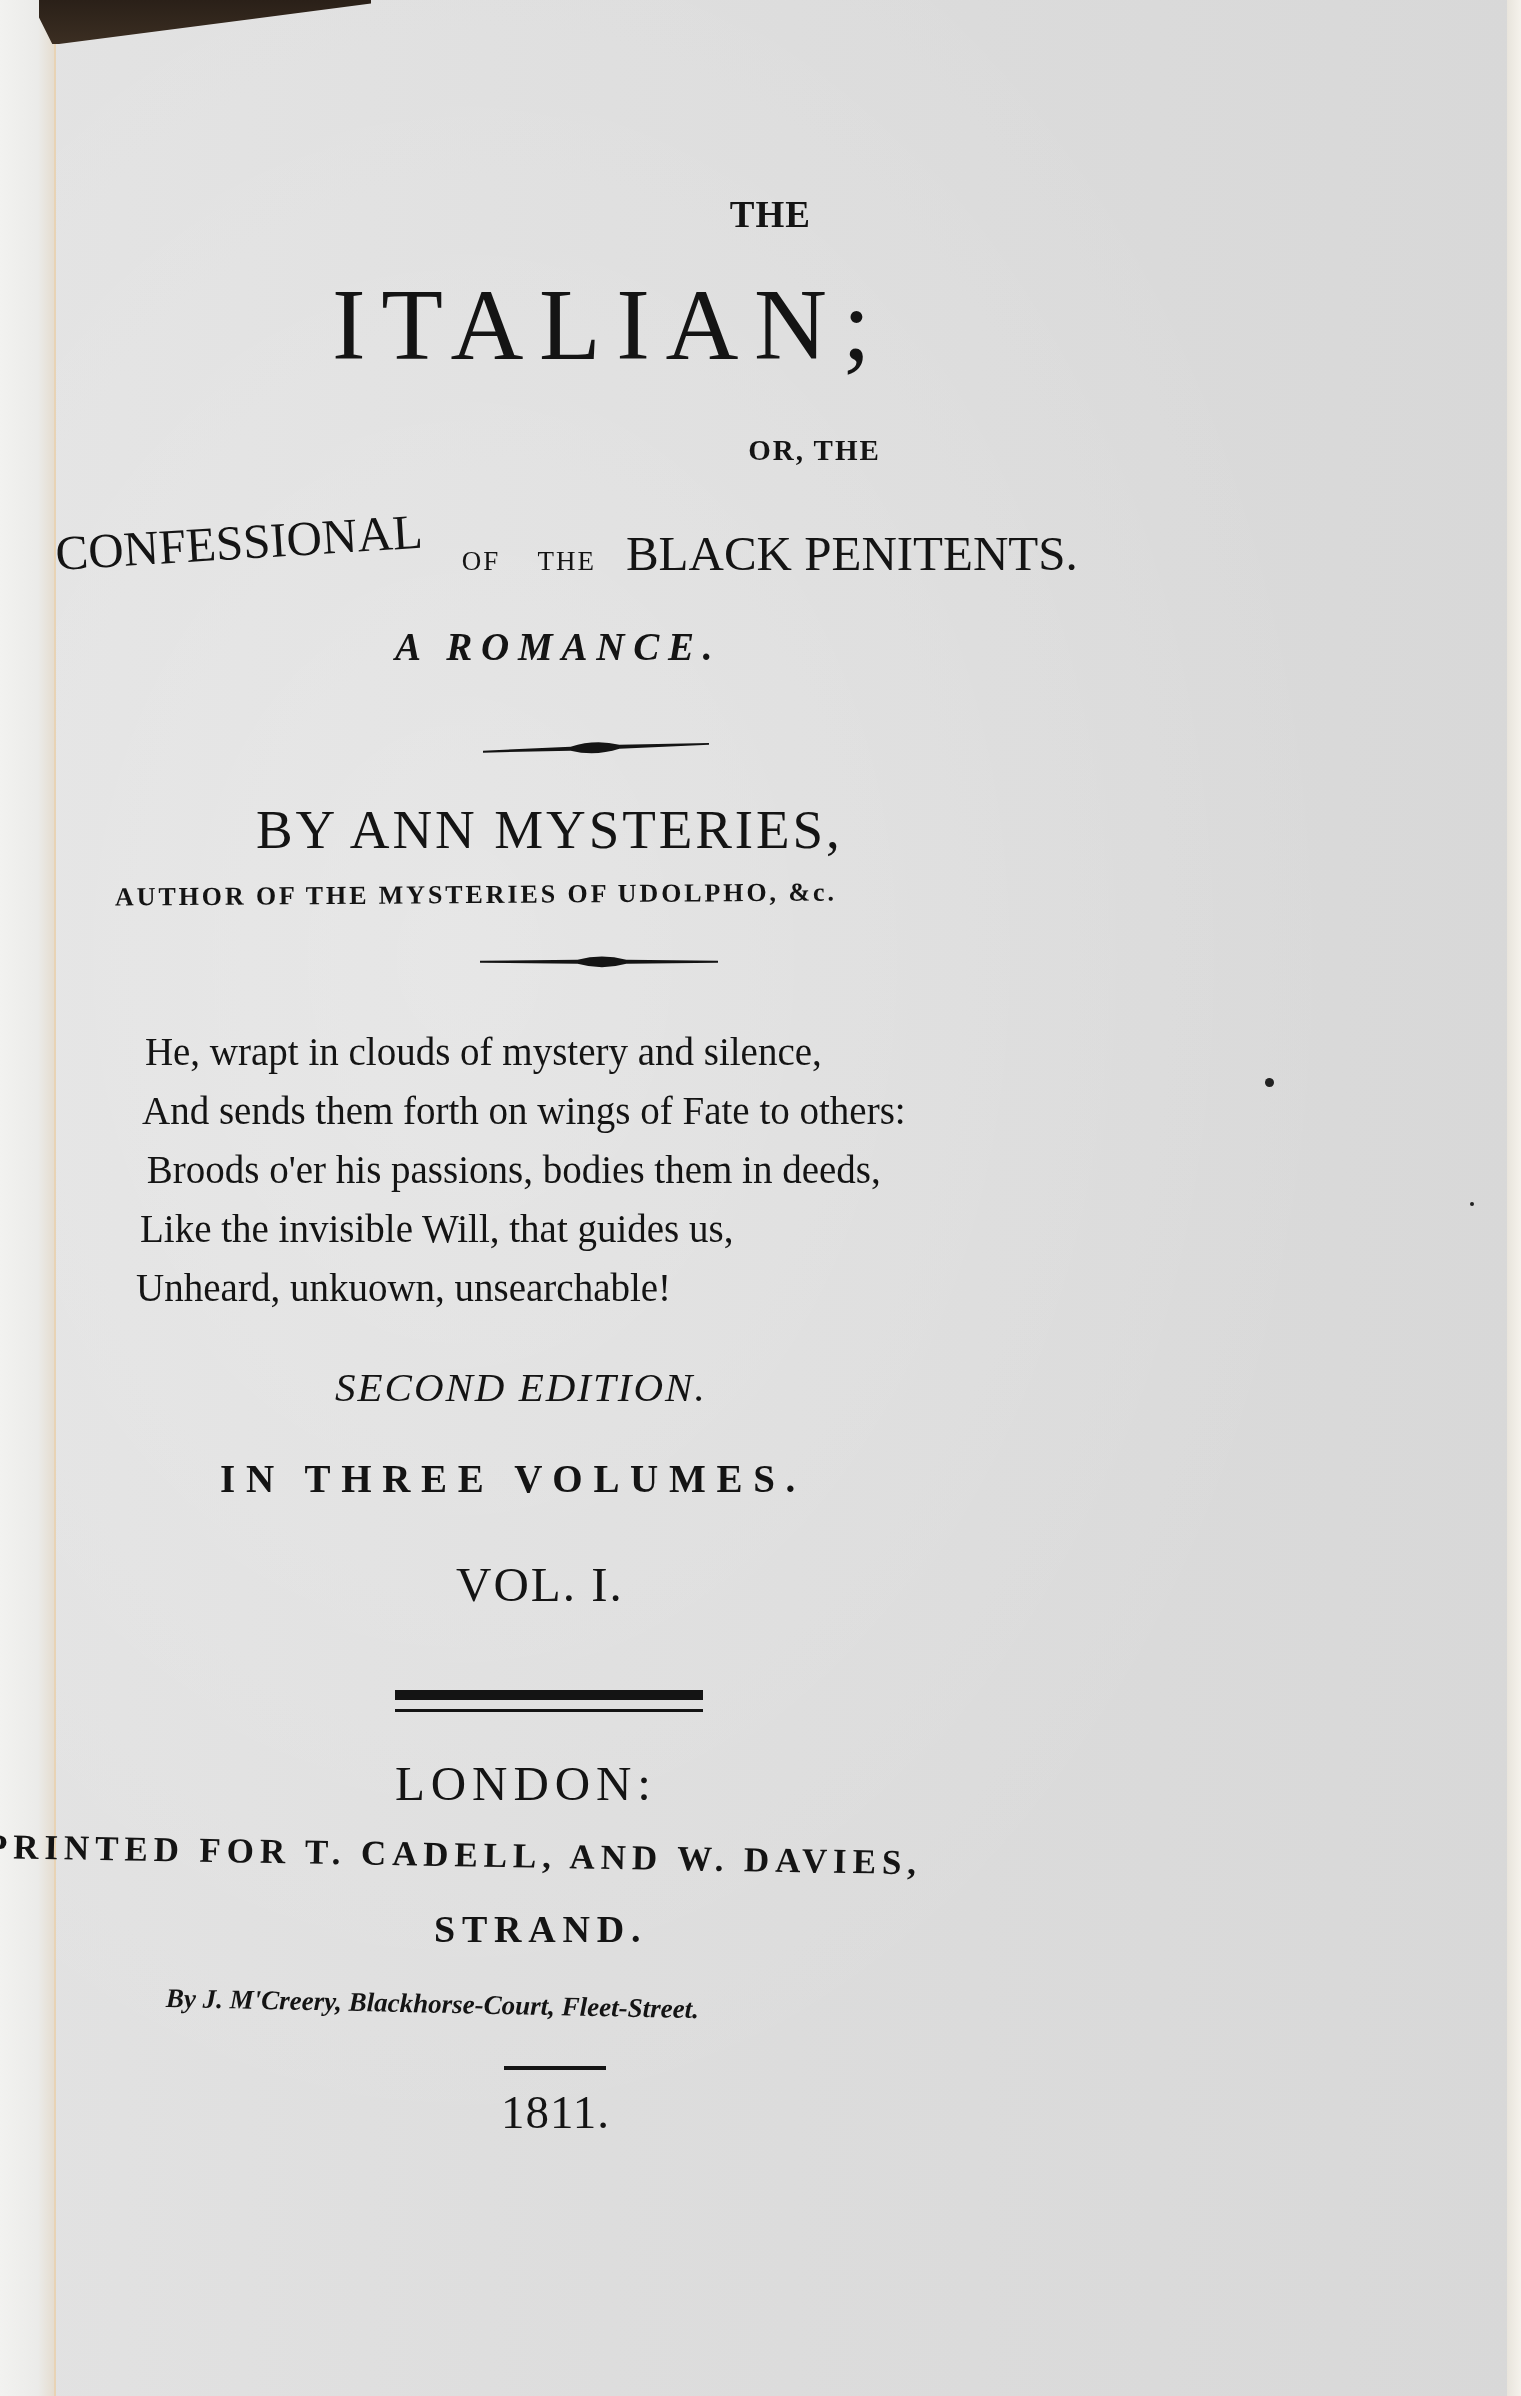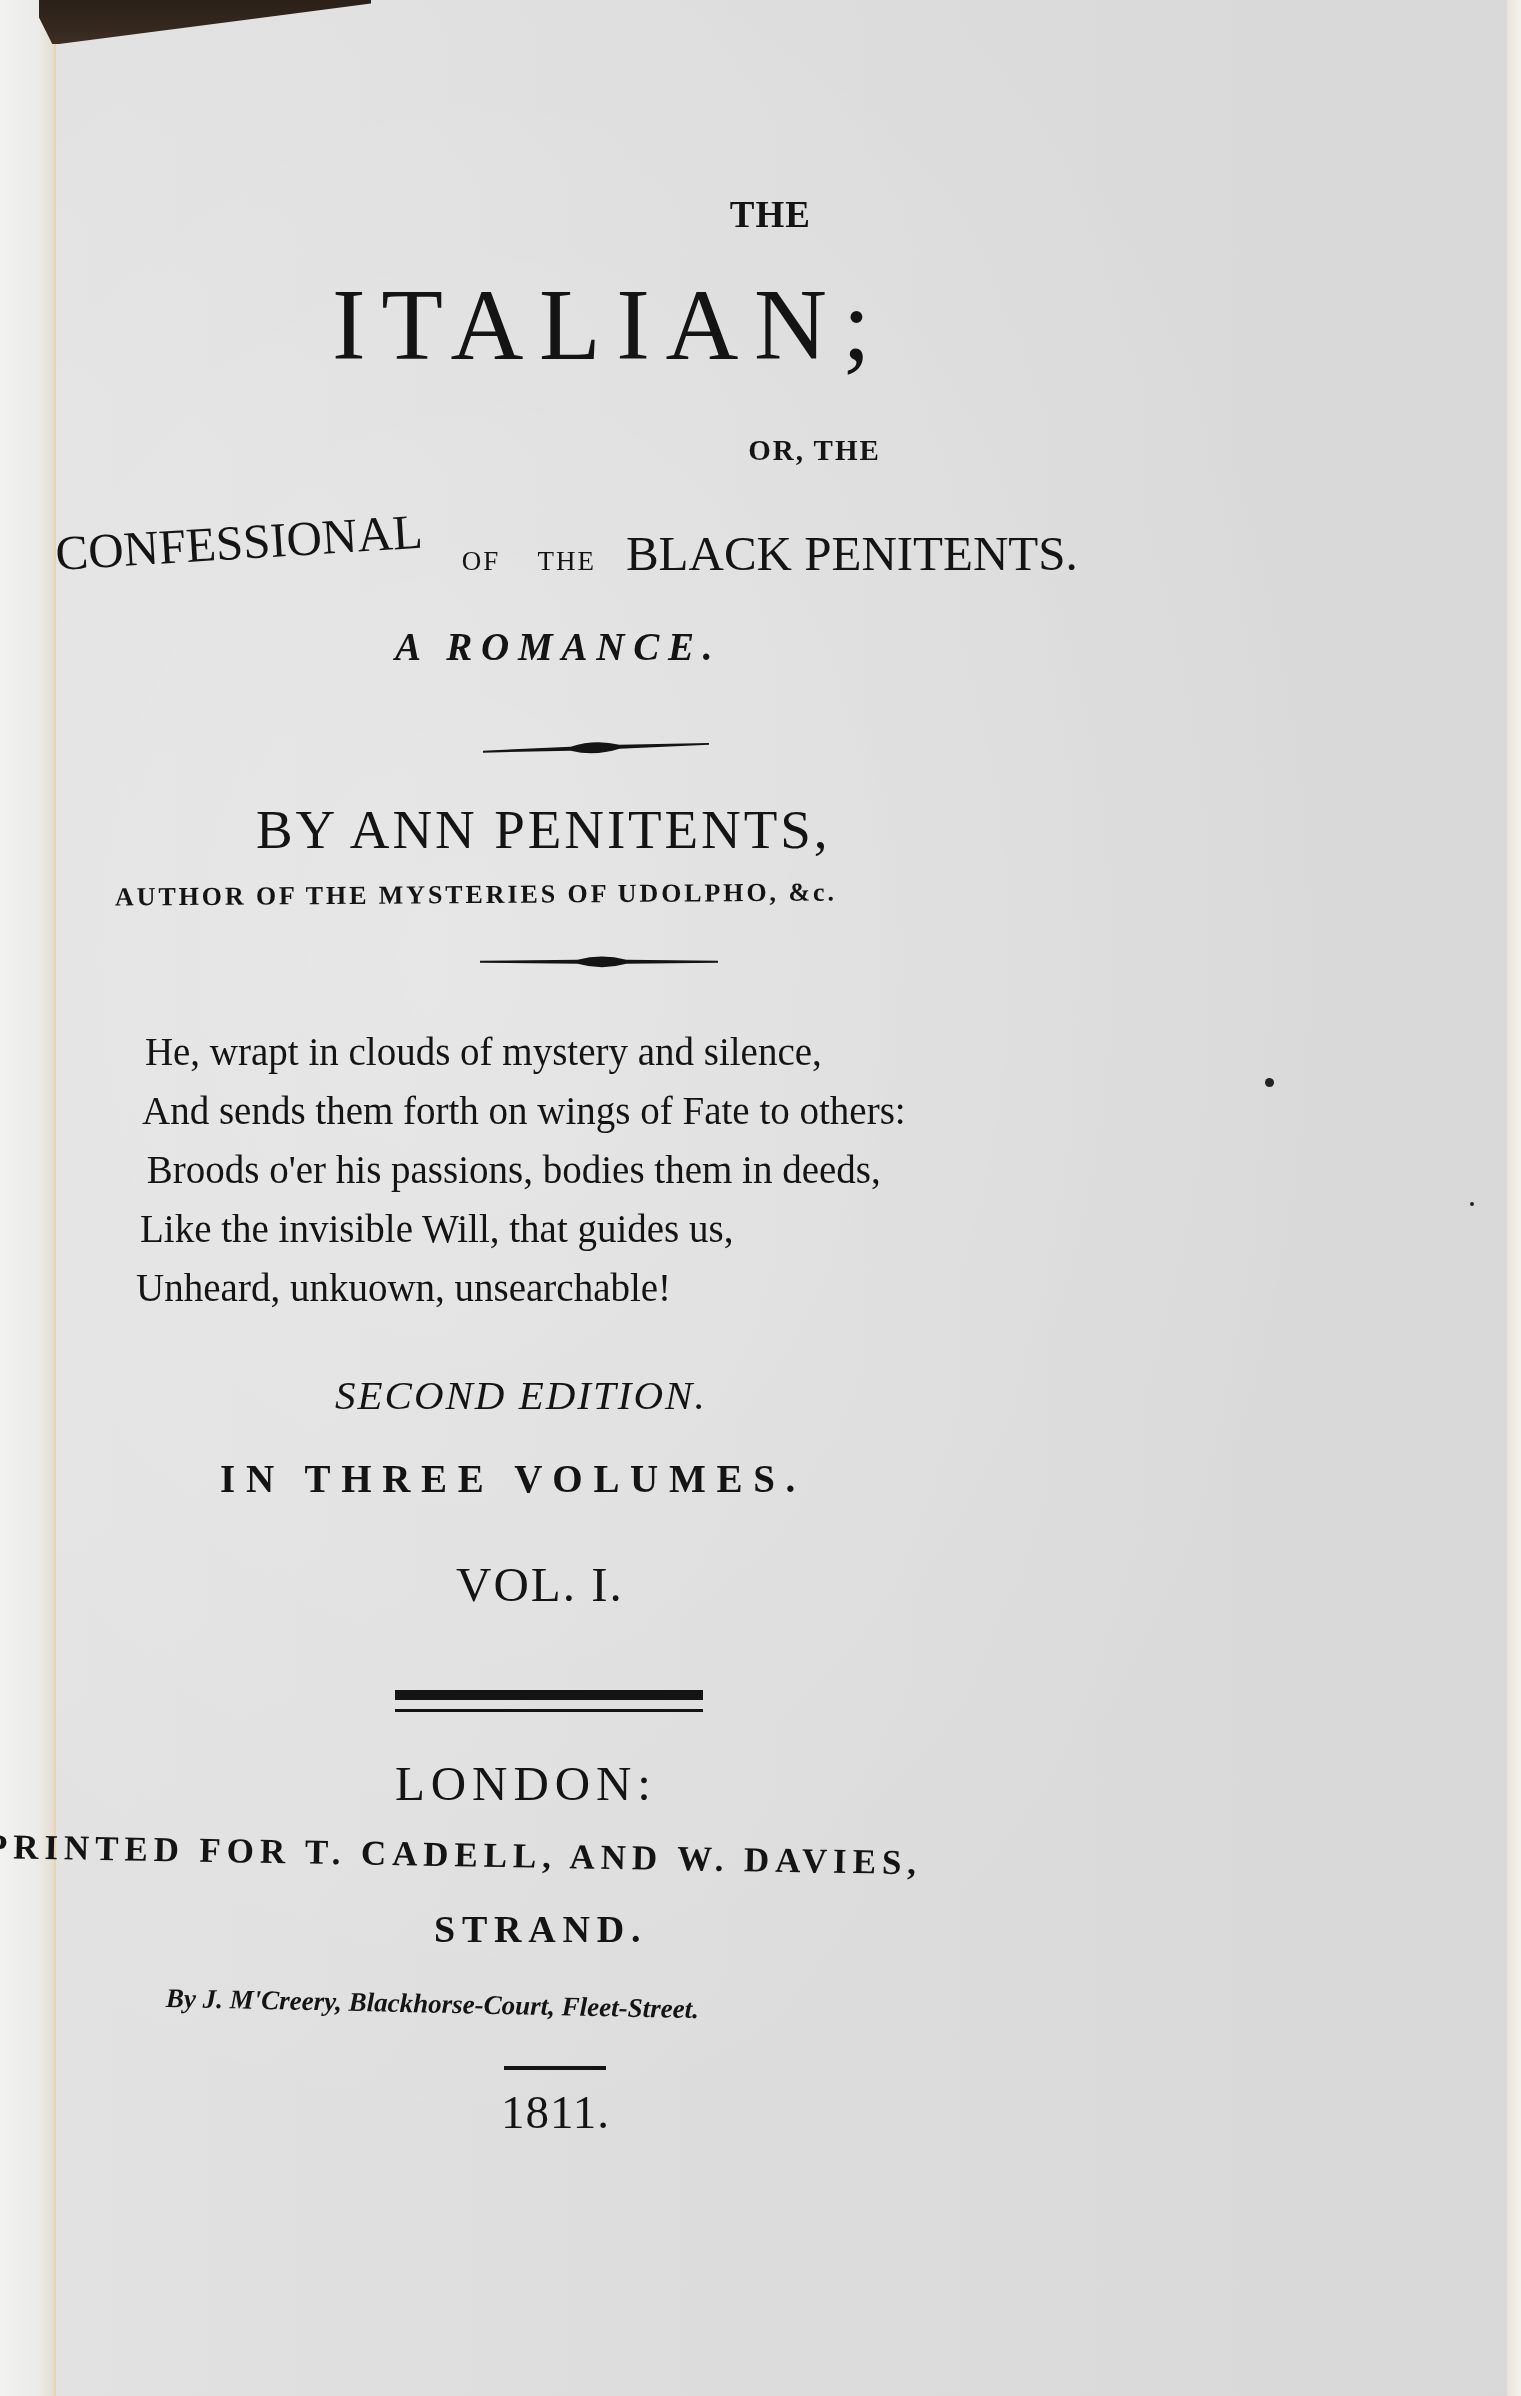--- a/index.html
+++ b/index.html
@@ -56,37 +56,37 @@
     <span style="font-size:27px; margin-left:25px; letter-spacing:2px;">THE</span>
     <span style="margin-left:17.6px;">BLACK PENITENTS.</span>
   </div>
 
   <div class="abs" style="left:395px; top:624px; font-size:39px; font-style:italic; font-weight:bold; letter-spacing:8.8px;">A ROMANCE.</div>
 
   <svg class="ornament" style="left:483px; top:739px; width:226px; height:17.6px;" viewBox="0 0 232 18">
     <path d="M0 12 L90 8 Q115 0 140 6 L232 4 L232 6 L140 10 Q115 18 90 12 L0 14 Z" fill="#141414"></path>
   </svg>
 
-  <div class="abs" style="left:256px; top:798px; font-size:55px; letter-spacing:2.9px;">BY ANN PENITENTS,</div>
+  <div class="abs" style="left:256px; top:798px; font-size:55px; letter-spacing:2.9px;">BY ANN MYSTERIES,</div>
 
   <div class="abs" style="left:115px; top:880px; font-size:26px; font-weight:bold; letter-spacing:2.9px; transform:rotate(-0.4deg);">AUTHOR OF THE MYSTERIES OF UDOLPHO, &amp;c.</div>
 
   <svg class="ornament" style="left:480px; top:953px; width:238px; height:17.6px;" viewBox="0 0 244 18">
     <path d="M0 8 L100 7 Q125 0 150 7 L244 8 L244 10 L150 11 Q125 18 100 11 L0 10 Z" fill="#141414"></path>
   </svg>
 
   <div class="abs" style="left:132px; top:1022px; font-size:39px; line-height:59px;margin-left:8px;">
     <div style="padding-left:4.9px;">He, wrapt in clouds of mystery and silence,</div>
     <div style="padding-left:2px;">And sends them forth on wings of Fate to others:</div>
     <div style="padding-left:6.8px;">Broods o'er his passions, bodies them in deeds,</div>
     <div>Like the invisible Will, that guides us,</div>
     <div style="margin-left:-3.9px;">Unheard, unkuown, unsearchable!</div>
   </div>
 
-  <div class="abs" style="left:335px; top:1363px; font-size:41px; font-style:italic; letter-spacing:2px;margin-top:8px;">SECOND EDITION.</div>
+  <div class="abs" style="left:335px; top:1363px; font-size:41px; font-style:italic; letter-spacing:2px;">SECOND EDITION.</div>
 
   <div class="abs" style="left:220px; top:1456px; font-size:39px; font-weight:bold; letter-spacing:10.7px;text-align:right;">IN THREE VOLUMES.</div>
 
   <div class="abs" style="left:456px; top:1556px; font-size:49px; letter-spacing:2px;">VOL. I.</div>
 
   <div class="rule" style="left:395px; top:1690px; width:308px; height:9.8px;"></div>
   <div class="rule" style="left:395px; top:1709px; width:308px; height:2.9px;"></div>
 
   <div class="abs" style="left:395px; top:1755px; font-size:49px; letter-spacing:5.9px;">LONDON:</div>
 

